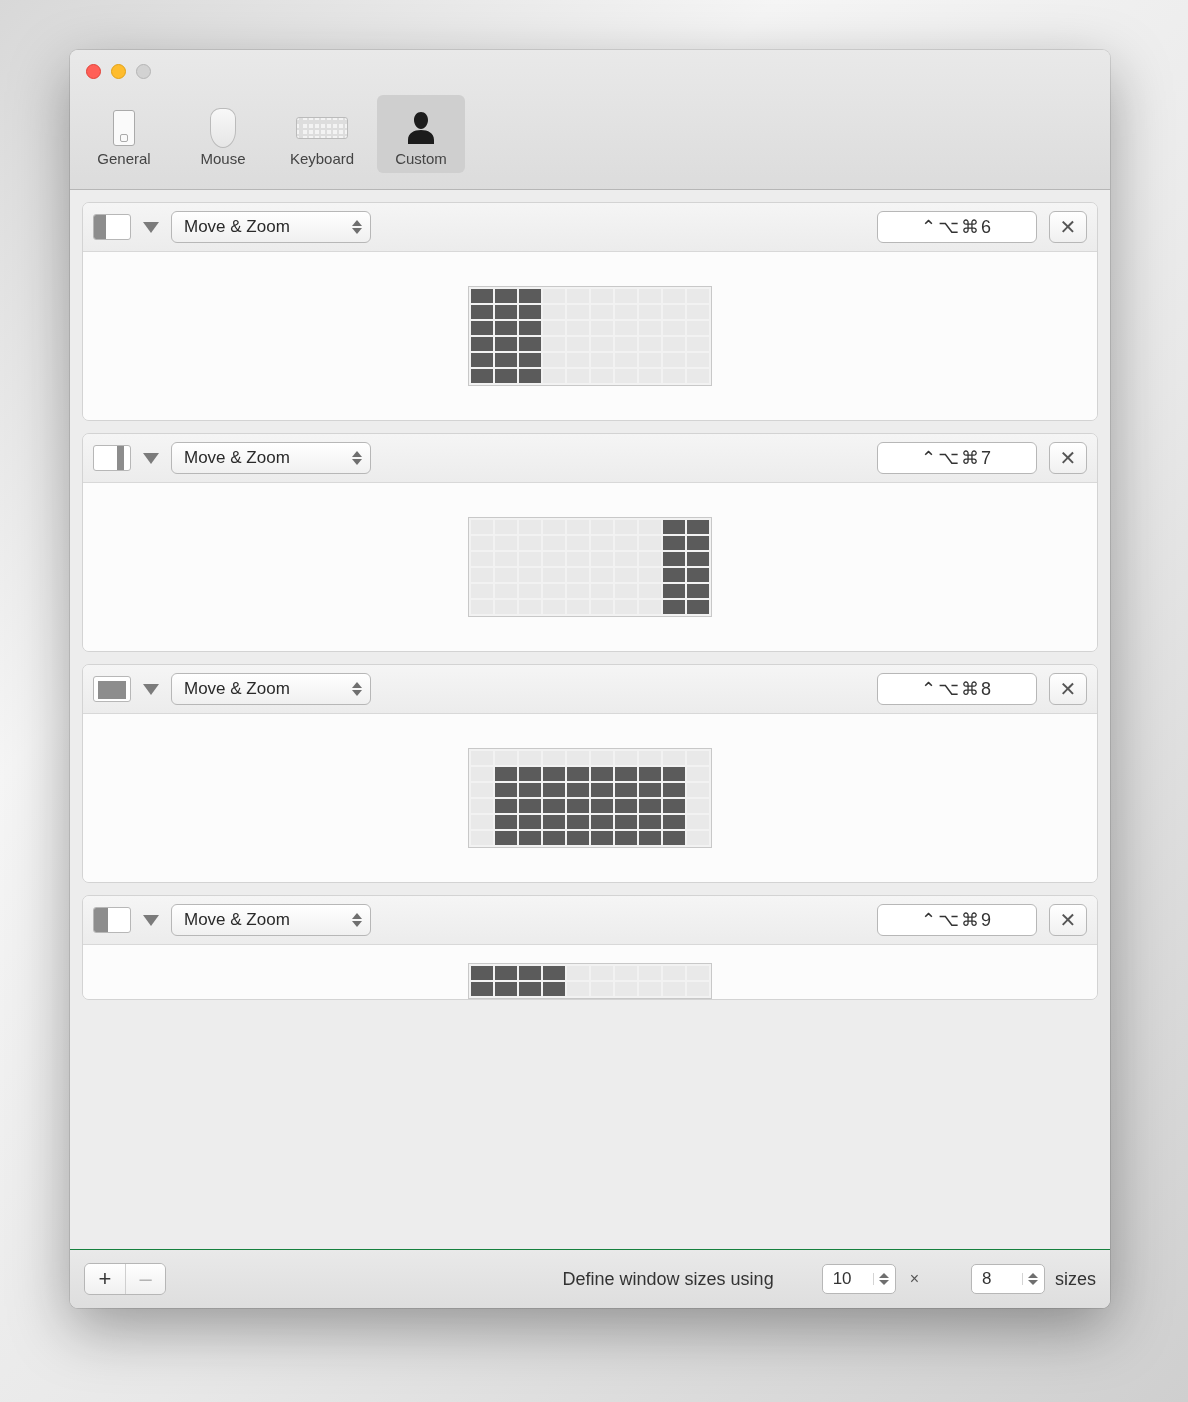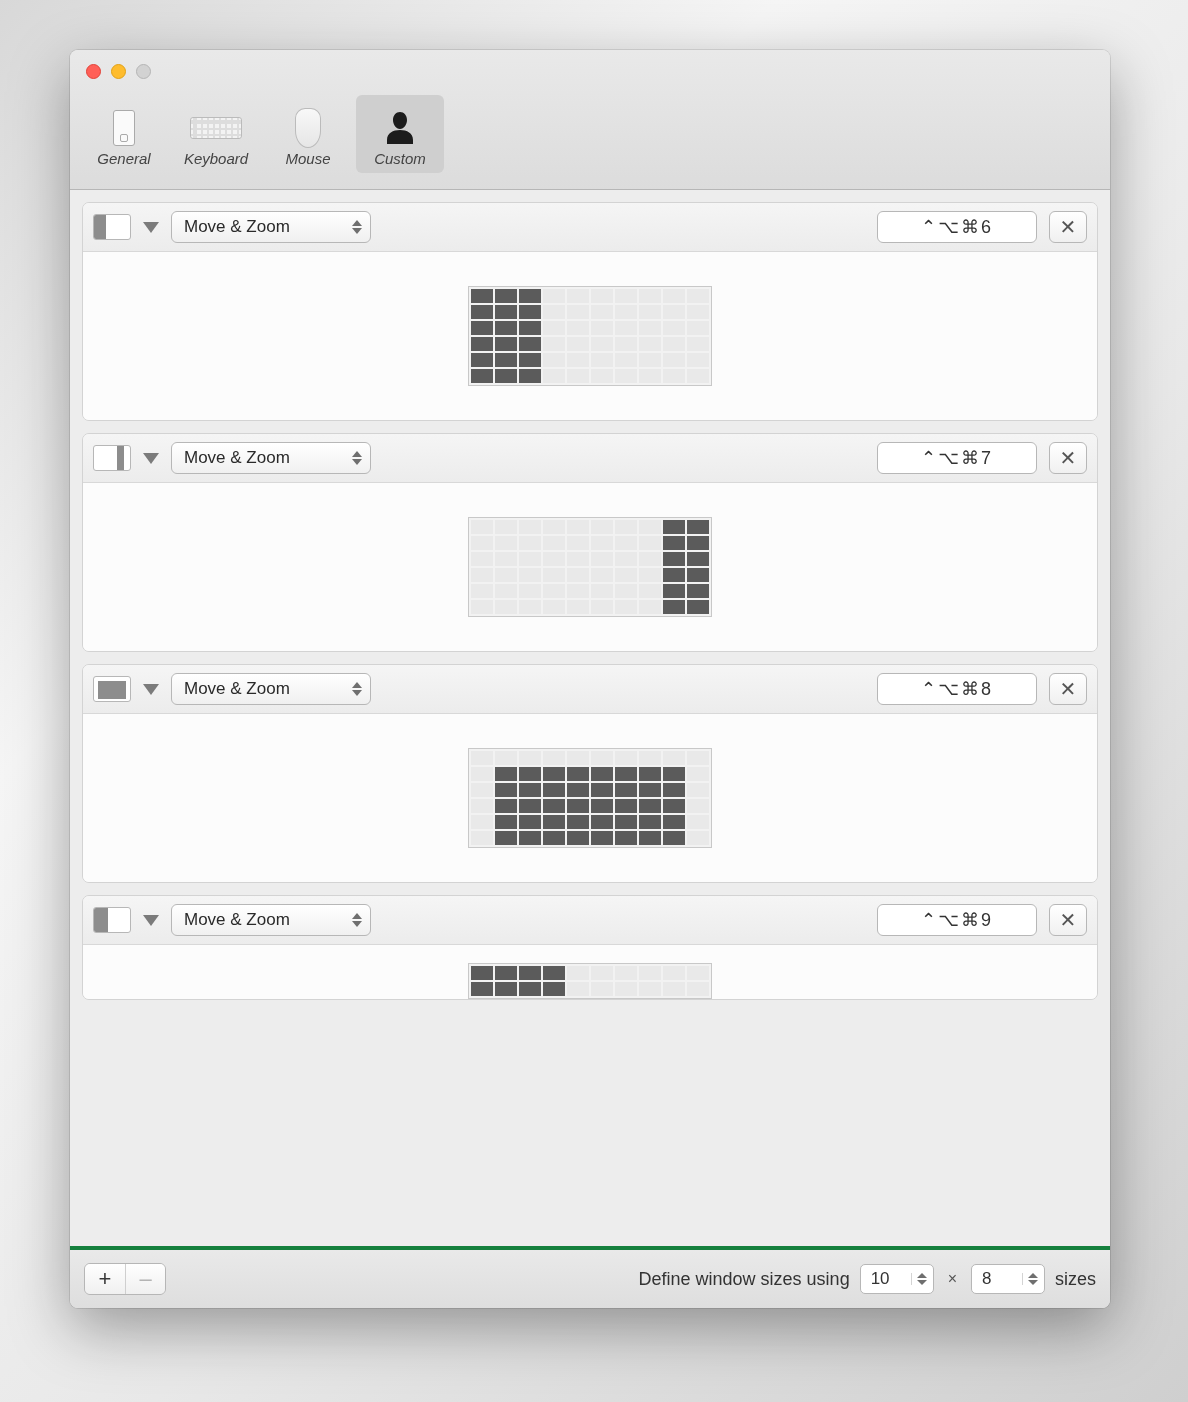--- a/index.html
+++ b/index.html
@@ -35,24 +35,23 @@
 .tl.grey { background: #d2d2d2; border: 1px solid #b5b5b5; }
 .title {
   text-align: center;
   padding-top: 12px;
   font-size: 17px;
   color: #3c3c3c;
   font-weight: 400;
 }
 .toolbar {
   display: flex;
-  gap: 4px;
+  gap: 11px;
   padding: 16px 10px 0 10px;
   clear: both;
-  font-style: italic;
 }
 .tbtn {
   display: flex;
   flex-direction: column;
   align-items: center;
   justify-content: flex-end;
   width: 88px;
   height: 78px;
   border-radius: 6px;
   font-size: 15px;
@@ -76,21 +75,21 @@
   background-position: 4px 4px;
 }
 .icon-custom {
   width: 40px; height: 40px; position: relative;
 }
 .icon-custom svg { width:40px; height:40px; fill:#1c1c1c; }
 .scroll-area {
   height: 1060px;
   overflow: hidden;
   background: #ededed;
-  border-bottom: 4px solid #15803d;
+  border-bottom: 1px solid #15803d;
 }
 .card {
   margin: 12px;
   background: #f6f6f6;
   border: 1px solid #d3d3d3;
   border-radius: 7px;
   overflow: hidden;
 }
 .card-head {
   display: flex;
@@ -136,21 +135,21 @@
   height: 58px; background: linear-gradient(to bottom,#e9e9e9,#dedede);
   display:flex; align-items:center; padding: 0 14px; gap: 10px; font-size:18px; color:#333;
 }
 .seg {
   display:flex; border:1px solid #b6b6b6; border-radius:6px; overflow:hidden;
 }
 .segbtn { width:40px; height:30px; background: linear-gradient(to bottom,#fff,#f0f0f0); display:flex; align-items:center; justify-content:center; font-size:22px; color:#383838; }
 .segbtn + .segbtn { border-left:1px solid #cfcfcf; color:#b4b4b4; }
 .bottom-spacer { flex:1; }
 .numbox {
-  height:30px; width:74px; background:#fff; border:1px solid #b7b7b7; border-radius:5px; display:flex; align-items:center; padding:0 6px 0 10px; font-size:17px; gap:6px;
+  height:30px; width:74px; background:#fff; border:1px solid #b7b7b7; border-radius:5px; display:flex; align-items:center; padding:0 6px 0 10px; font-size:17px; gap:6px;margin-left:38px;
 }
 .numbox .spacer { flex:1; }
 .step { display:flex; flex-direction:column; border-left:1px solid #d4d4d4; padding-left:5px; gap:2px; }
 .step .su,.step .sd { width:0;height:0;border-left:5px solid transparent;border-right:5px solid transparent; }
 .step .su{border-bottom:5px solid #6f6f6f;} .step .sd{border-top:5px solid #6f6f6f;}
 .mult { font-size:16px; color:#555; padding:0 4px; }
 </style>
 </head>
 <body>
 
@@ -163,29 +162,29 @@
     </div>
     <div class="toolbar">
       <div class="tbtn">
         <div class="icon-slot">
             <div class="icon-general"></div>
           </div>
         <div class="label">General</div>
       </div>
       <div class="tbtn">
         <div class="icon-slot">
-            <div class="icon-keyboard"></div>
-          </div>
-        <div class="label">Keyboard</div>
+            <div class="icon-mouse"></div>
+          </div>
+        <div class="label">Mouse</div>
       </div>
       <div class="tbtn">
         <div class="icon-slot">
-            <div class="icon-mouse"></div>
-          </div>
-        <div class="label">Mouse</div>
+            <div class="icon-keyboard"></div>
+          </div>
+        <div class="label">Keyboard</div>
       </div>
       <div class="tbtn selected">
         <div class="icon-slot">
             <div class="icon-custom">
           <svg viewBox="0 0 40 40">
                 <path d="M20 4c4 0 7 3.4 7 8s-3 9-7 9-7-4.4-7-9 3-8 7-8zm0 18c7 0 13 3 13 10v4H7v-4c0-7 6-10 13-10z"></path>
               </svg>
         </div>
           </div>
         <div class="label">Custom</div>

